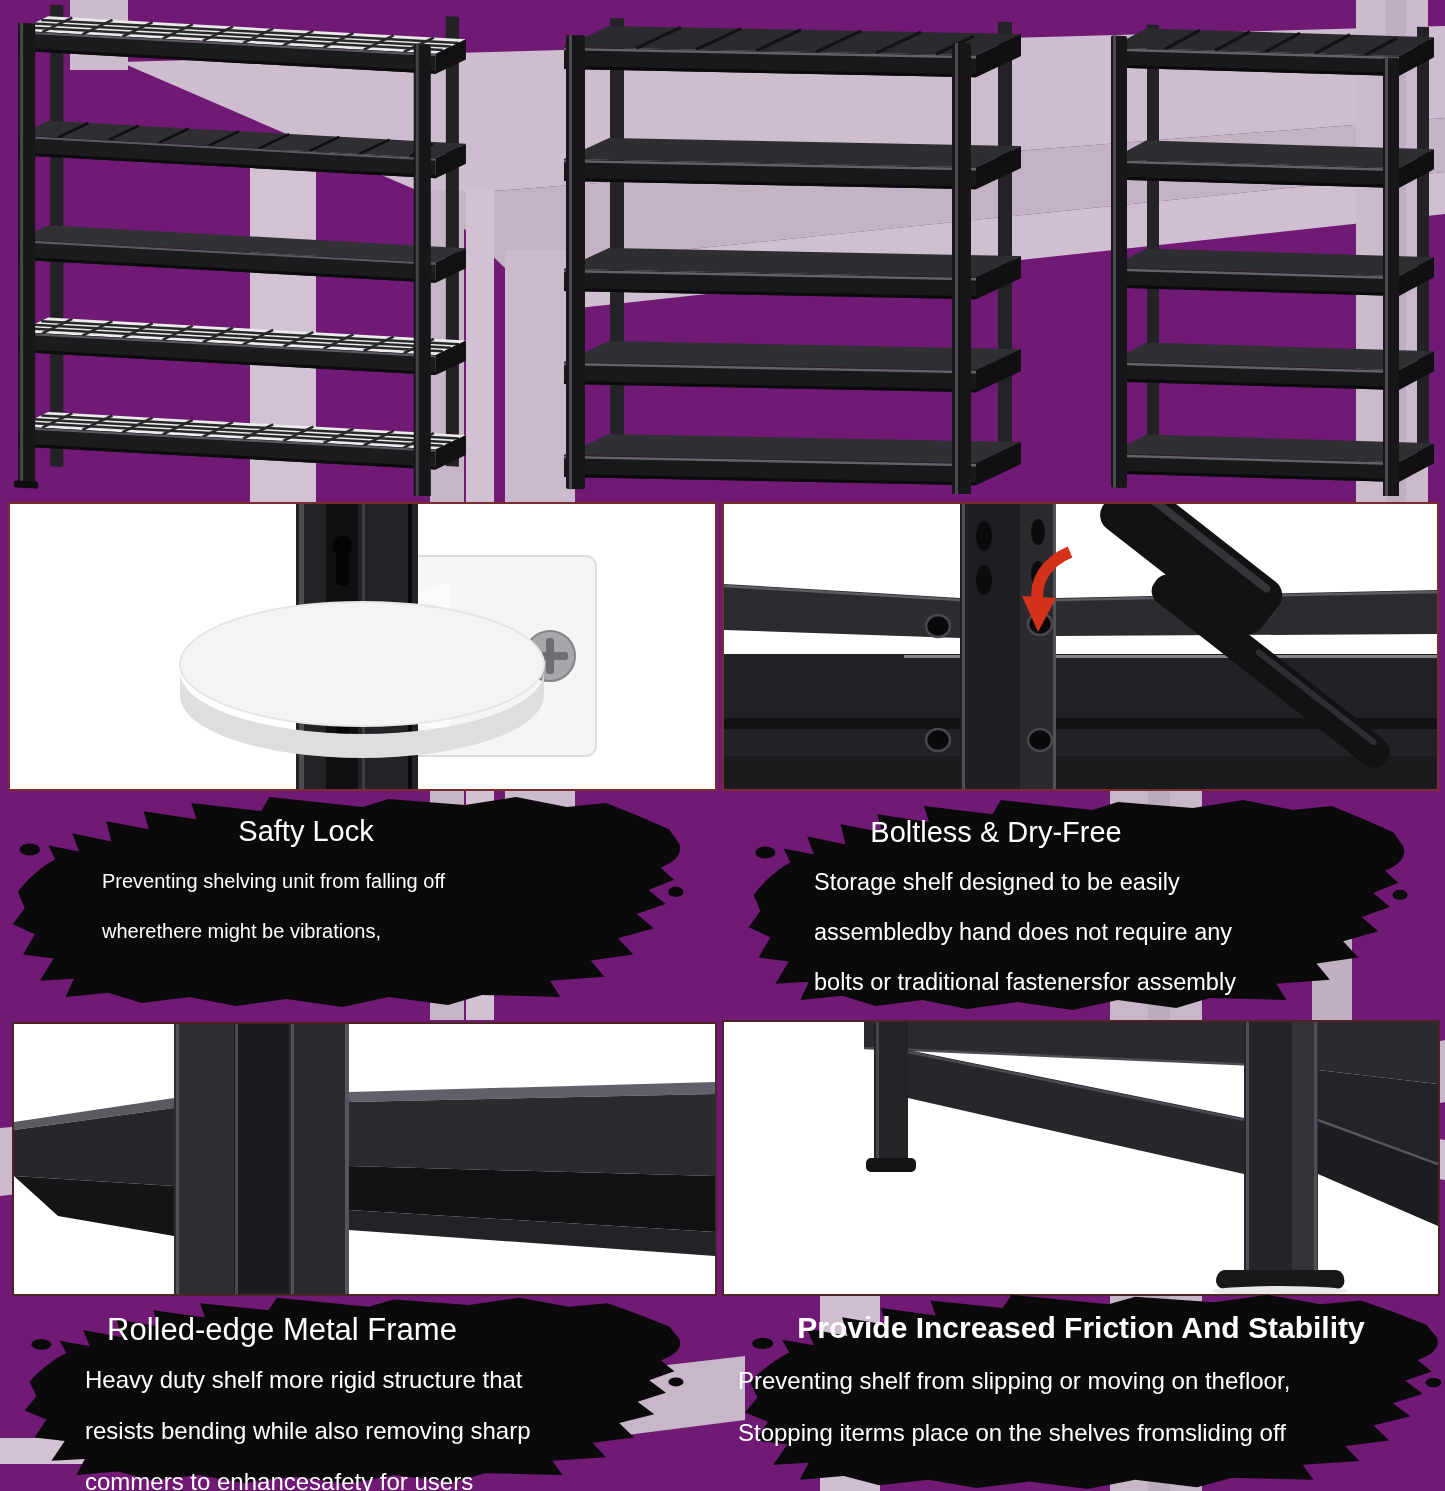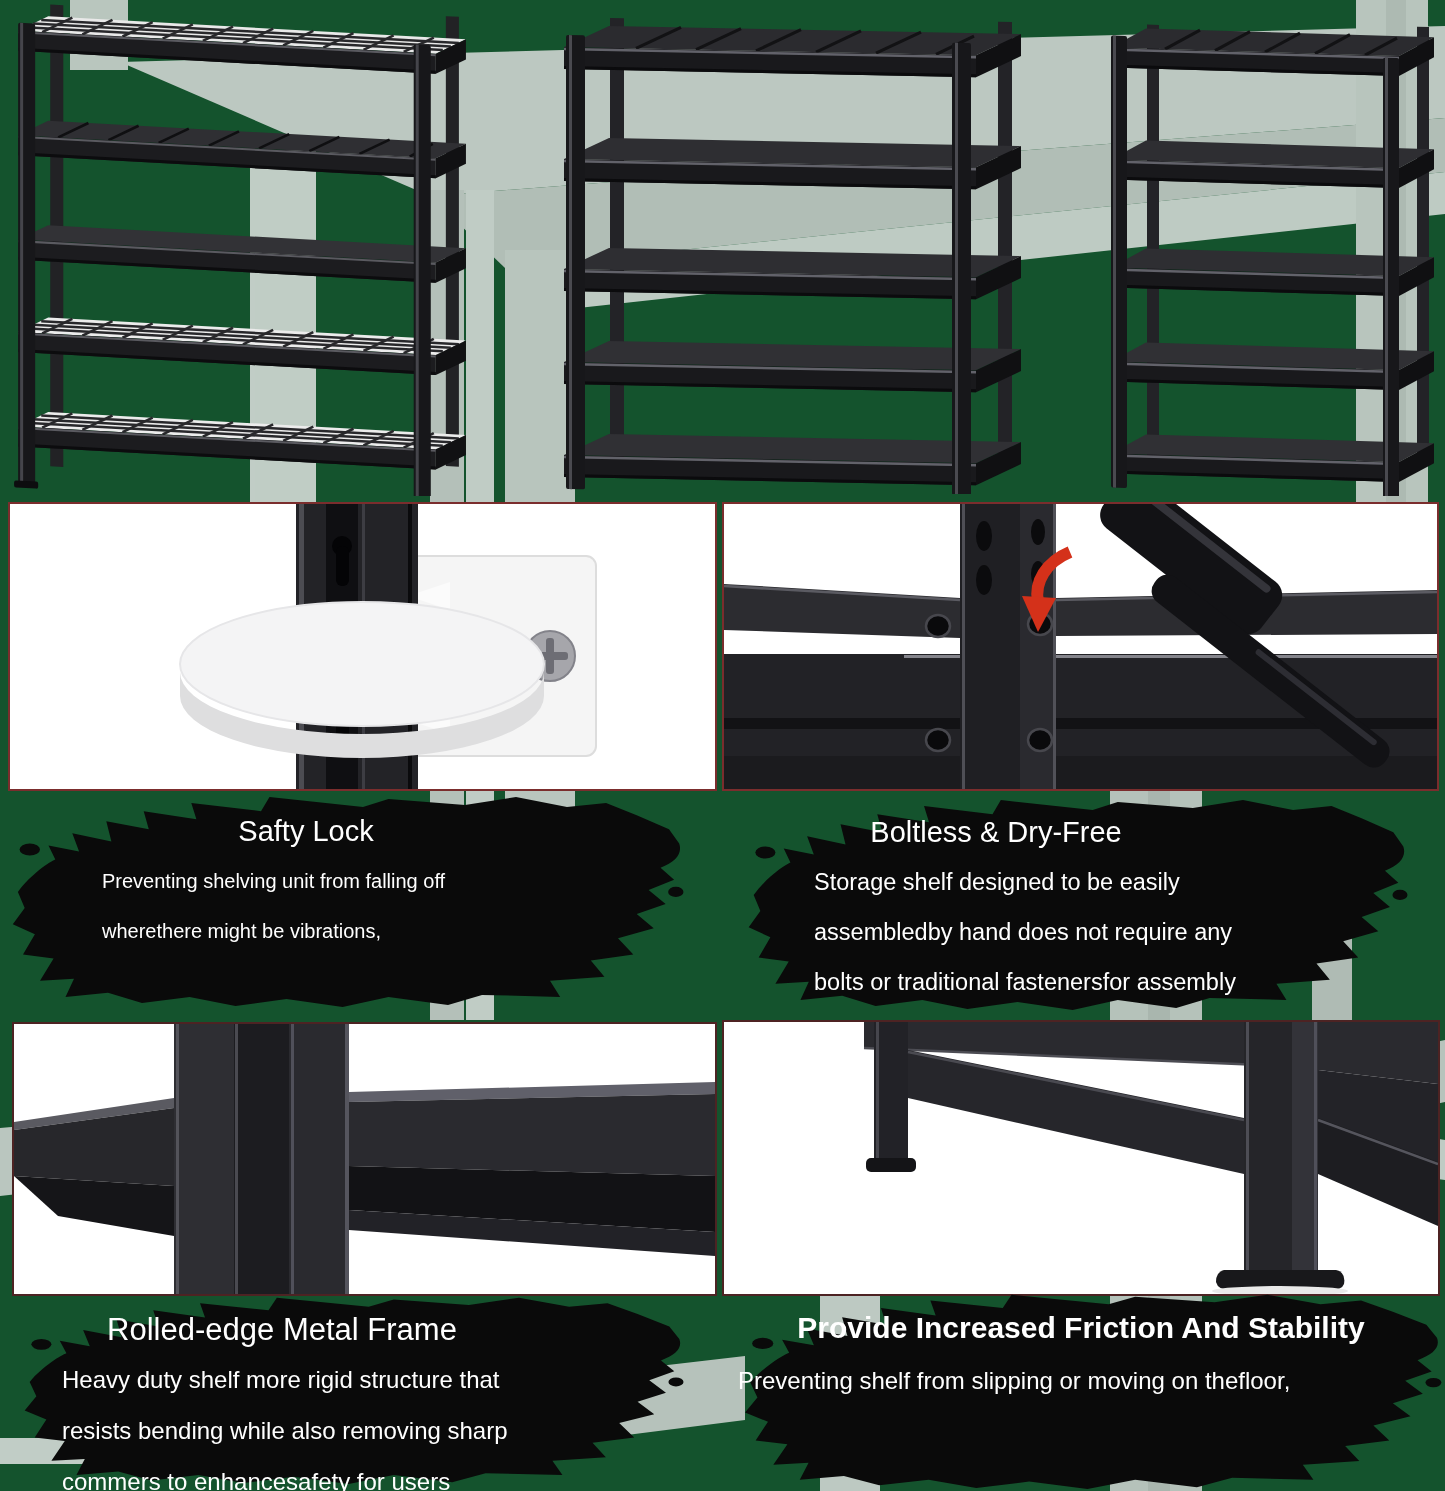--- a/index.html
+++ b/index.html
@@ -1,17 +1,17 @@
 <!DOCTYPE html>
 <html><head>
 <meta charset="utf-8">
 <style>
   html,body{margin:0;padding:0;background:#ffffff;}
   .stage{
-    position:relative;width:1445px;height:1491px;overflow:hidden;background:#14532d;
+    position:relative;width:1445px;height:1491px;overflow:hidden;background:#701a75;
     font-family:"Liberation Sans", sans-serif;
   }
   .stage svg{display:block;}
   
   .watermark{position:absolute;left:0;top:0;width:1445px;height:1491px;z-index:0;}
   
   .shelf{position:absolute;z-index:2;}
   .shelf-left{left:6px;top:4px;width:462px;height:492px;}
   .shelf-mid{left:540px;top:8px;width:500px;height:486px;}
   .shelf-right{left:1095px;top:14px;width:350px;height:482px;}
@@ -30,21 +30,21 @@
   .callout-line{white-space:nowrap;}
   .callout-a{left:6px;  top:795px; width:680px;height:212px;}
   .callout-b{left:742px;top:798px; width:668px;height:212px;}
   .callout-c{left:18px; top:1296px;width:668px;height:188px;}
   .callout-d{left:738px;top:1293px;width:706px;height:196px;}
   .callout-a .callout-title{margin:20px 110px 8px 30px;font-size:29px;}
   .callout-a .callout-line{margin-left:96px;line-height:50px;font-size:20px;}
   .callout-b .callout-title{margin:18px 210px 8px 50px;font-size:29px;text-align:center;}
   .callout-b .callout-line{margin-left:72px;line-height:50px;font-size:23.5px;}
   .callout-c .callout-title{margin:16px 180px 6px 40px;font-size:31px;}
-  .callout-c .callout-line{margin-left:44px;line-height:51px;font-size:24px;}
+  .callout-c .callout-line{margin-left:67px;line-height:51px;font-size:24px;}
   .callout-d .callout-title{margin:18px 60px 10px 40px;font-size:30px;font-weight:bold;}
   .callout-d .callout-line{line-height:52px;font-size:24px;}
 </style>
 </head>
 <body>
 
 <div class="stage">
 
   <svg class="watermark" viewBox="0 0 1445 1491" preserveAspectRatio="none">
     <g opacity="0.8">
@@ -403,16 +403,17 @@
 
   <div class="callout callout-d">
     <svg class="brush" viewBox="0 0 800 210" preserveAspectRatio="none">
       <path fill="#0a0a0a" d="M14,96 C30,78 52,66 58,64 L50,50 L86,56 L78,38 L124,46 L118,26 L168,34 L162,16 L224,24 L218,8 L300,16 L310,2 L420,12 L450,4 L540,10 L600,2 L660,12 L706,8 L742,20 L780,34 L792,48 C796,58 788,66 770,72 L786,84 L756,94 L776,108 L742,118 L762,132 L720,142 L738,158 L688,164 L704,180 L640,184 L652,200 L560,198 L520,208 L450,200 L396,210 L330,202 L270,209 L216,200 L160,206 L120,196 L70,200 L80,182 L40,184 L56,162 L20,158 L34,138 L8,128 L22,112 Z"></path>
       <ellipse cx="28" cy="54" rx="12" ry="6" fill="#0a0a0a"></ellipse>
       <ellipse cx="788" cy="96" rx="9" ry="5" fill="#0a0a0a"></ellipse>
     </svg>
     <div class="callout-text">
       <div class="callout-title">Provide Increased Friction And Stability</div>
       <div class="callout-line">Preventing shelf from slipping or moving on thefloor,</div>
+      <div class="callout-line">Stopping iterms place on the shelves fromsliding off</div>
     </div>
   </div>
 
 </div>
 
 </body></html>

